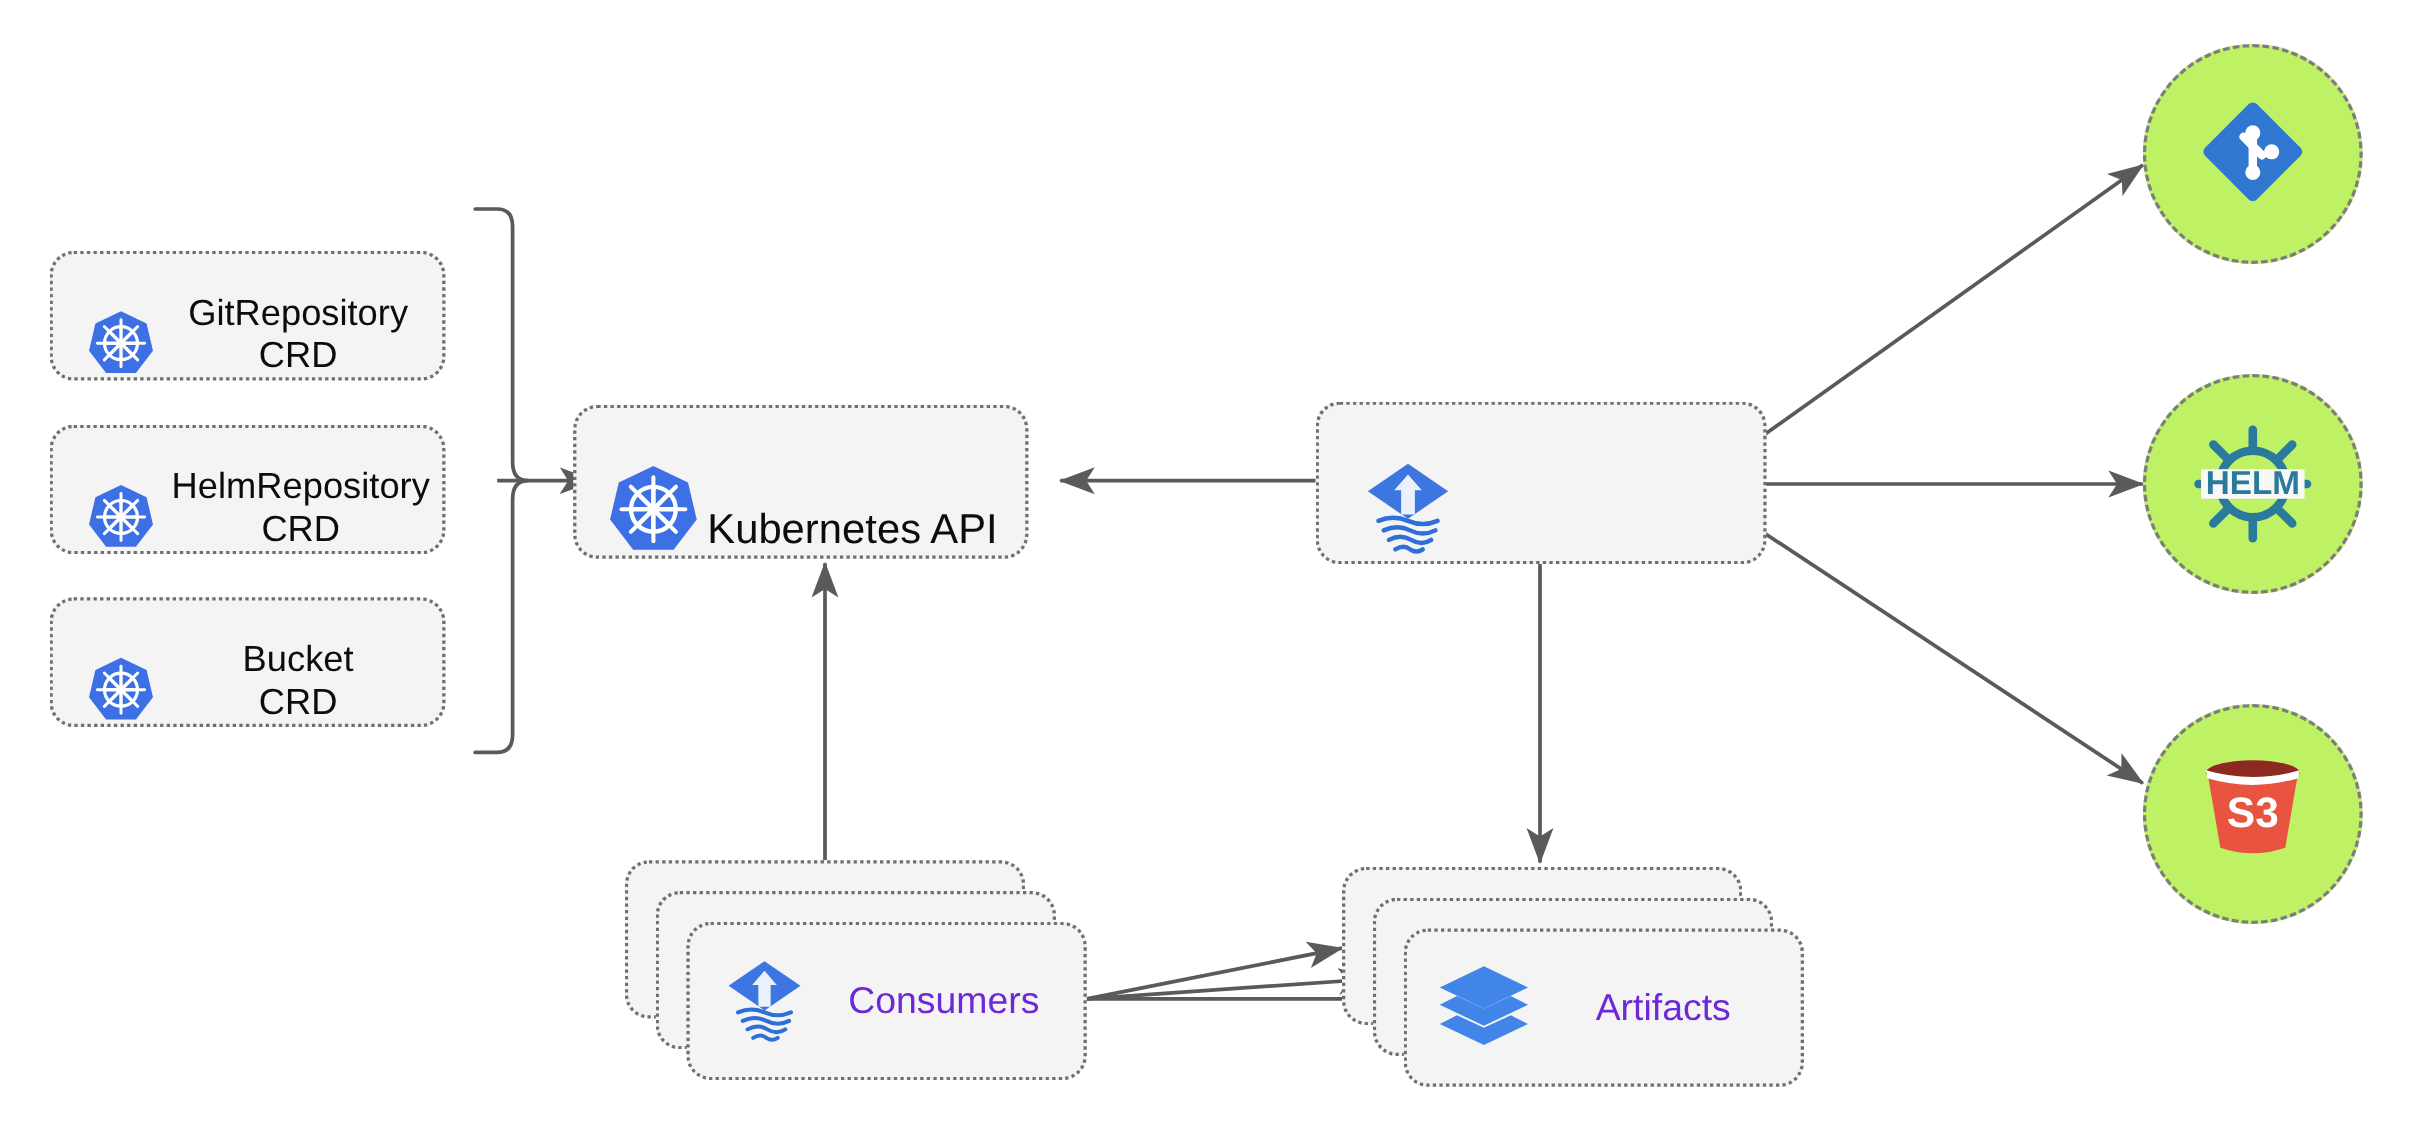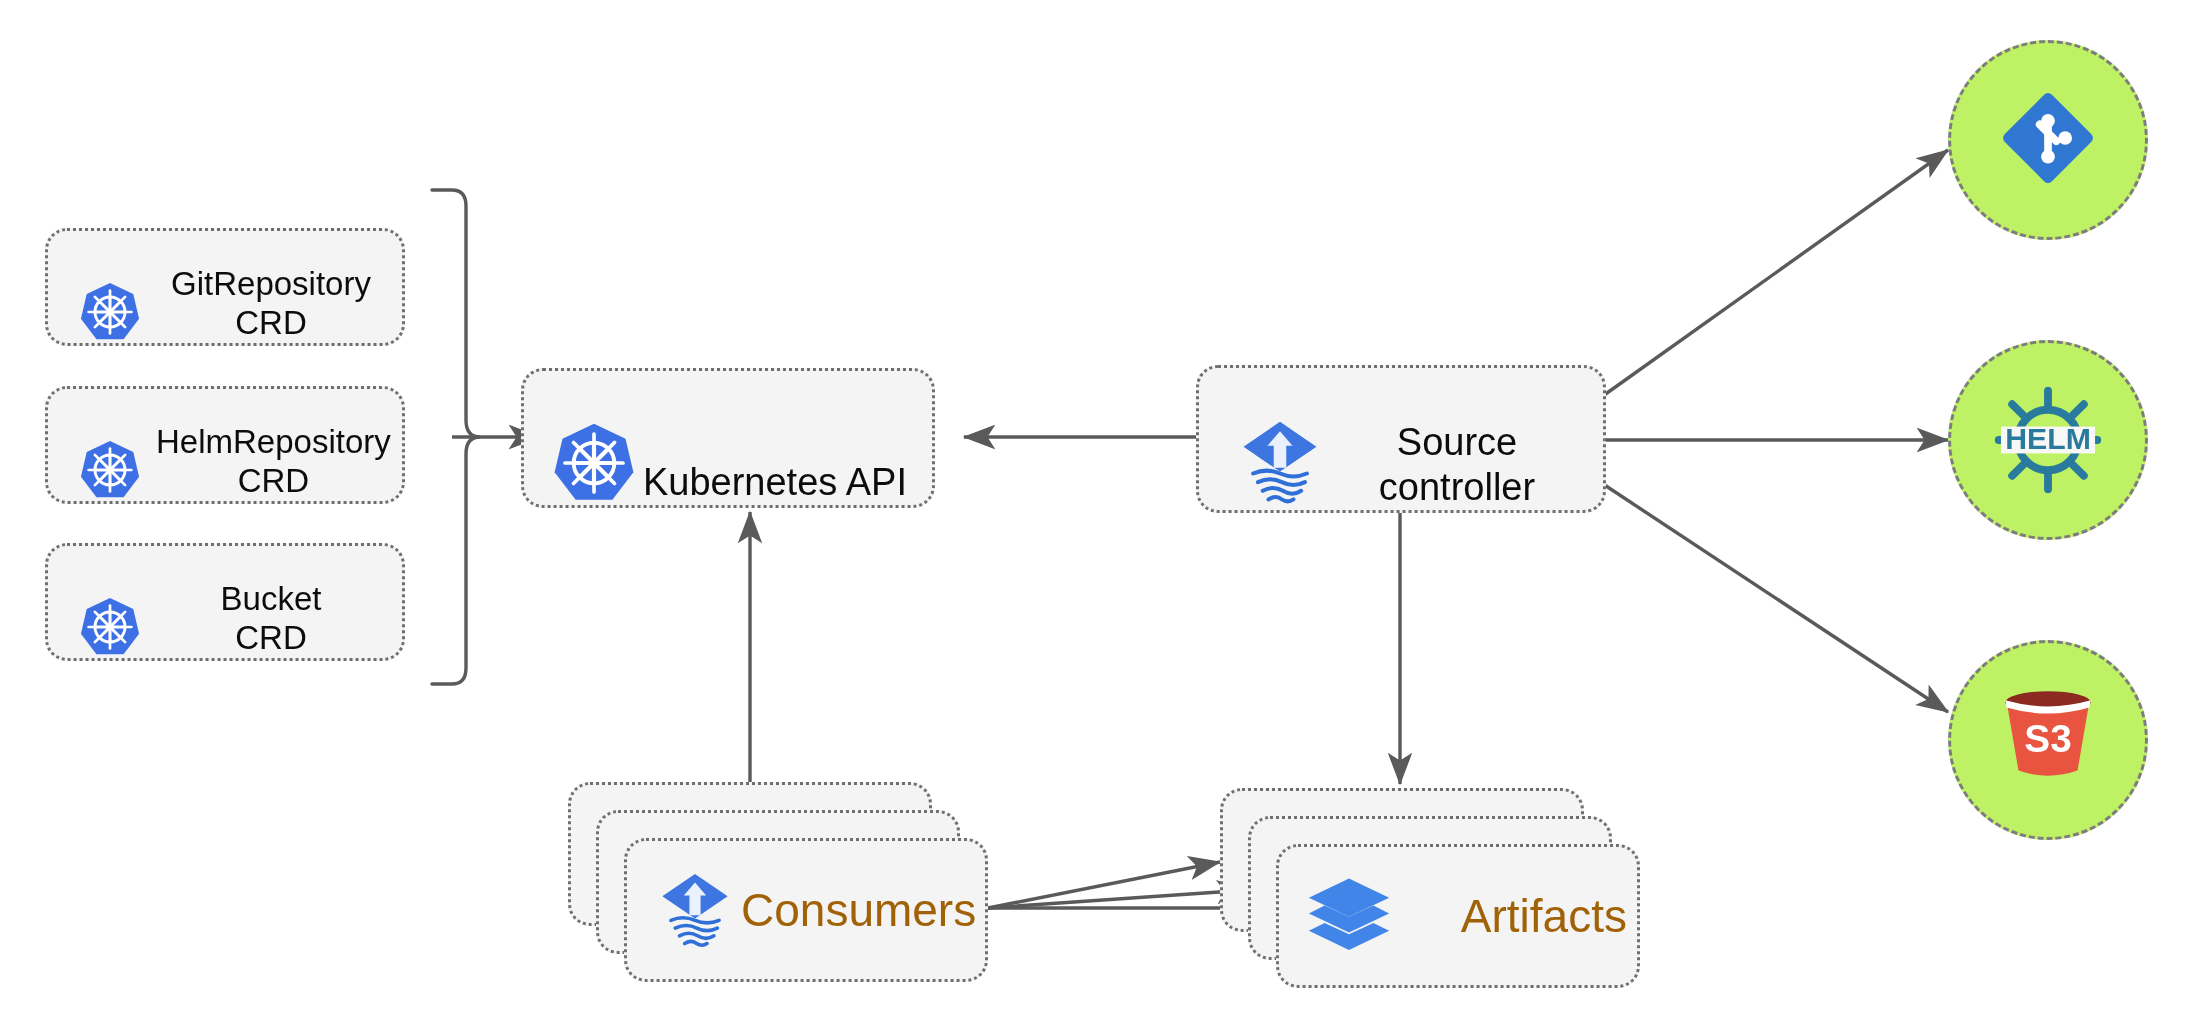--- a/index.html
+++ b/index.html
@@ -45,21 +45,21 @@
     position:absolute;
     background:#f4f4f4;
     border:3px dotted #6f6f6f;
     border-radius:22px;
     box-sizing:border-box;
   }
   .stack .sheet.s1{left:0;top:0;}
   .stack .sheet.s2{left:28px;top:28px;}
   .stack .sheet.s3{left:56px;top:56px;display:flex;align-items:center;padding-left:22px;}
   .stack .sheet.s3 .label{
-    color:#a16207;font-size:46px;text-align:right;flex:1;padding-right:10px;
+    color:#6d28d9;font-size:34px;text-align:center;flex:1;padding-right:10px;
   }
   .stack .sheet.s3 .ico{flex:0 0 auto;display:flex;align-items:center;justify-content:center;}
 
   
   .circle{
     position:absolute;
     width:200px;height:200px;border-radius:50%;
     background:#bef264;
     border:3px dashed #7d7d7d;
     box-sizing:border-box;
@@ -249,22 +249,20 @@
         <path d="M50 8 L88 34 L50 60 L12 34 Z" fill="#3d76e0"></path>
         <path d="M50 18 L63 33 H56.5 V56 H43.5 V33 H37 Z" fill="#eaf1fd"></path>
         <g stroke="#2f6fd8" stroke-width="4.2" fill="none" stroke-linecap="round">
           <path d="M22 62 Q36 56 50 62 Q64 68 78 62"></path>
           <path d="M27 71 Q40 65 52 71 Q64 77 76 71"></path>
           <path d="M32 80 Q43 74 53 80 Q63 86 72 80"></path>
           <path d="M38 89 Q46 84 52 89 Q58 93 64 89"></path>
         </g>
       </svg>
     </span>
-    <span class="label" style="font-size:38px;">Source
-controller</span>
   </div>
 
   <div class="stack" style="left:568px;top:782px;width:420px;height:200px;">
     <div class="sheet s1" style="width:364px;height:144px;"></div>
     <div class="sheet s2" style="width:364px;height:144px;"></div>
     <div class="sheet s3" style="width:364px;height:144px;">
       <span class="ico" style="width:92px;">
         <svg width="86" height="86" viewBox="0 0 100 100" xmlns="http://www.w3.org/2000/svg">
           <path d="M50 8 L88 34 L50 60 L12 34 Z" fill="#3d76e0"></path>
           <path d="M50 18 L63 33 H56.5 V56 H43.5 V33 H37 Z" fill="#eaf1fd"></path>

